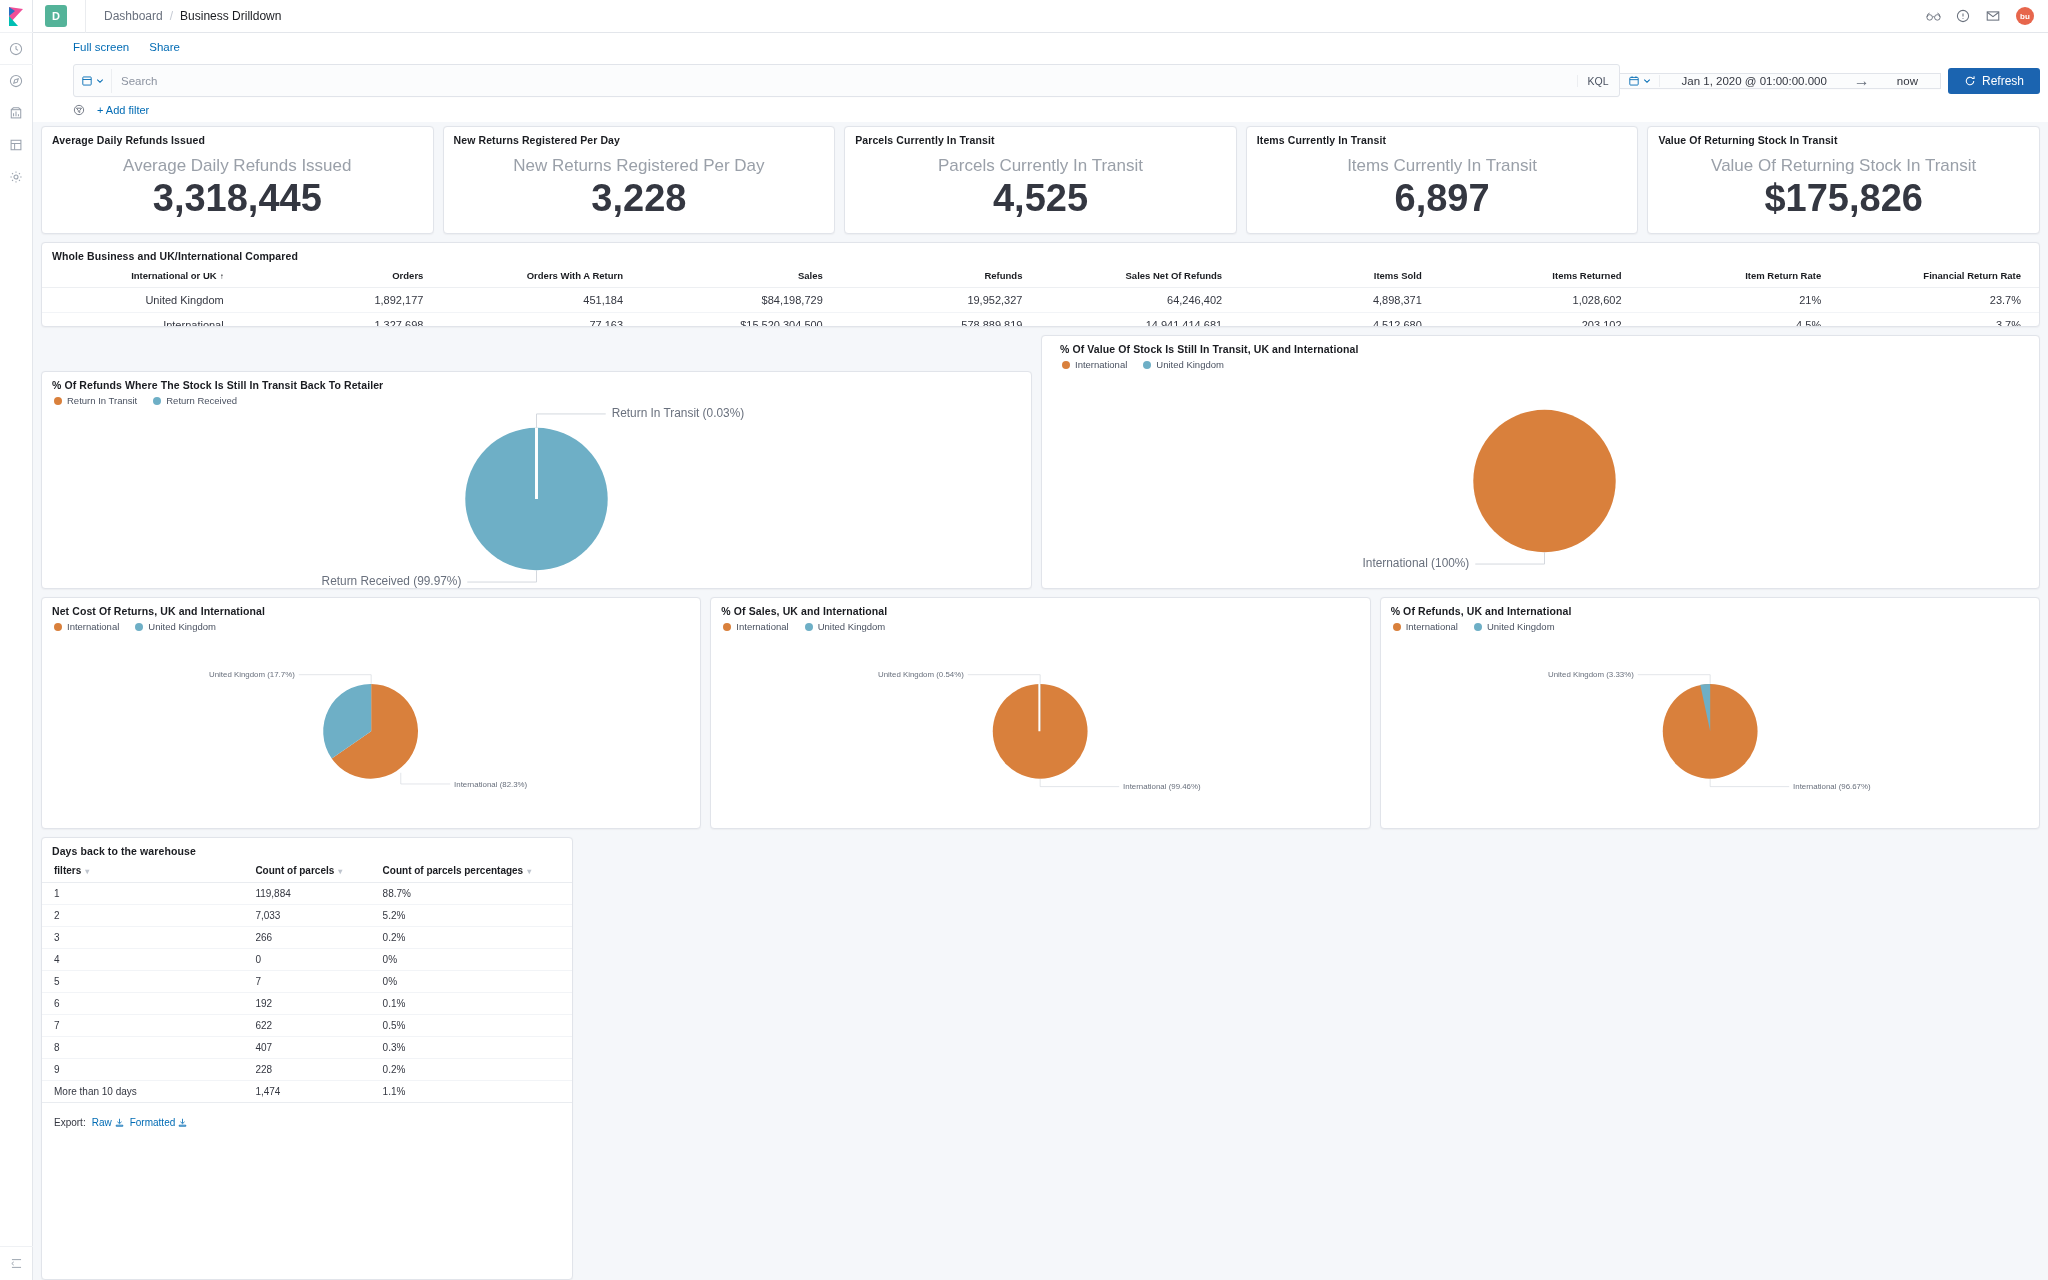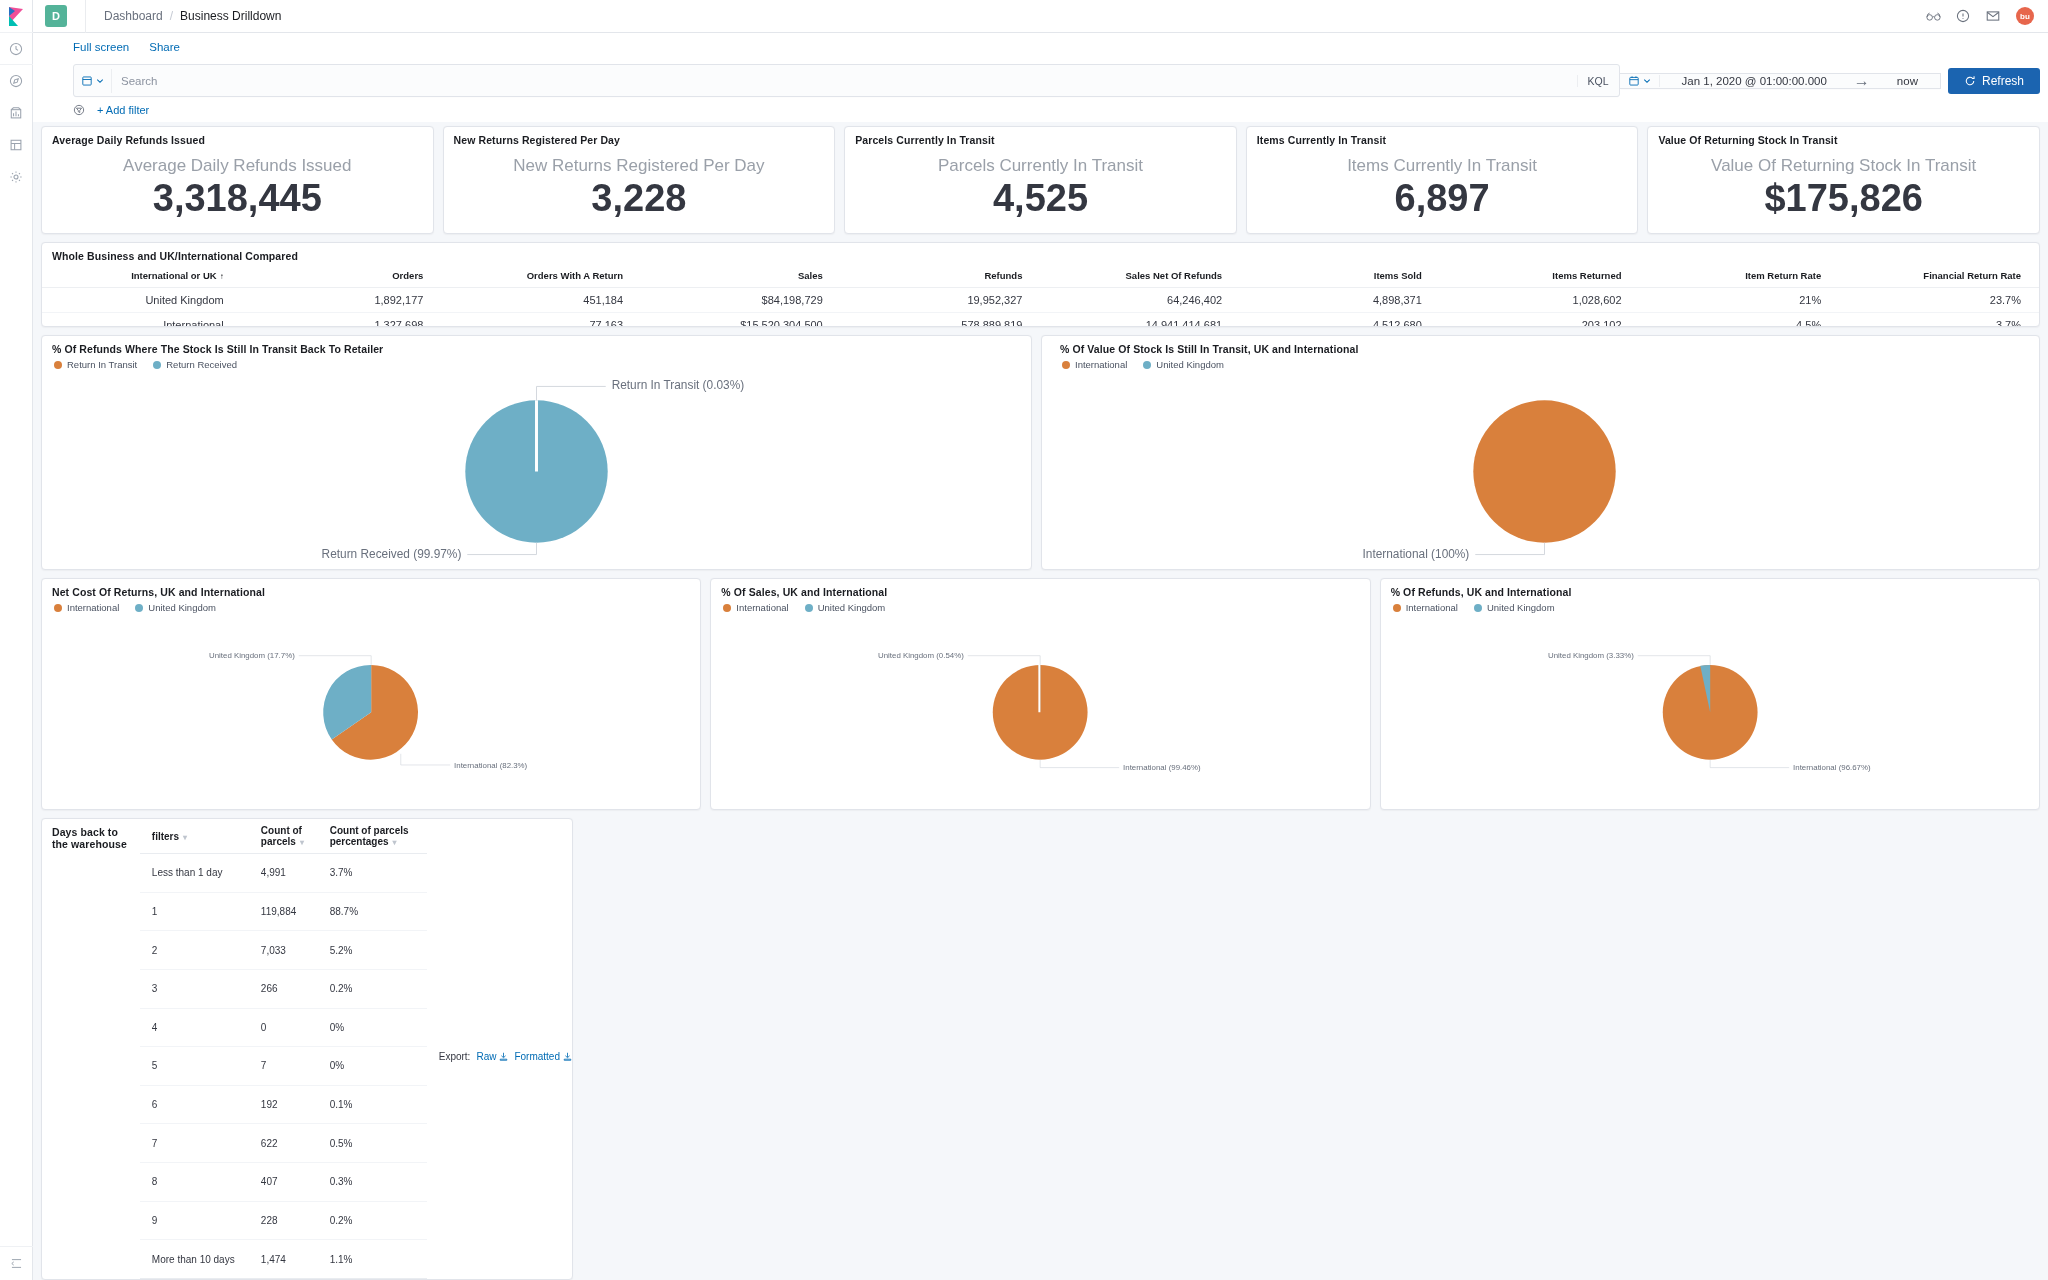--- a/index.html
+++ b/index.html
@@ -169,21 +169,21 @@
   .pie-row-a { display: flex; gap: 9px; flex: 0 0 235px; }
   .pie-row-b { display: flex; gap: 9px; flex: 0 0 232px; }
   .pie-panel { display: flex; flex-direction: column; }
   .legend { display: flex; gap: 16px; padding: 2px 0 0 12px; align-items: center; }
   .legend-item { display: flex; align-items: center; gap: 5px; font-size: 9.5px; color: #4A5261; cursor: pointer; }
   .dot { width: 8px; height: 8px; border-radius: 50%; display: inline-block; }
   .pie-canvas { flex: 1 1 auto; position: relative; }
 
   
   .bottom-row { flex: 1 1 auto; display: flex; gap: 9px; min-height: 0; }
-  .warehouse-panel { width: 532px; flex: 0 0 532px; display: flex; flex-direction: row; }
+  .warehouse-panel { width: 532px; flex: 0 0 532px; display: flex; flex-direction: column; }
   table.wh { width: 100%; border-collapse: collapse; table-layout: fixed; }
   table.wh th {
     font-size: 10px; font-weight: bold; color: #1A1C21; text-align: left;
     padding: 6px 6px 6px 12px; border-bottom: 1px solid #E9ECF0;
   }
   table.wh td {
     font-size: 10px; color: #343741; text-align: left;
     padding: 5px 6px 5px 12px; border-bottom: 1px solid #F2F4F7;
   }
   table.wh tr:last-child td { border-bottom: 1px solid #E9ECF0; }
@@ -417,21 +417,21 @@
               <td>203,102</td>
               <td>4.5%</td>
               <td>3.7%</td>
             </tr>
           </tbody>
         </table>
       </div>
 
       <div class="pie-row-a">
 
-        <div class="panel pie-panel" style="flex:1 1 0;">
+        <div class="panel pie-panel" style="flex:1 1 0;margin-top:36px;">
           <div class="panel-title">% Of Refunds Where The Stock Is Still In Transit Back To Retailer</div>
           <div class="legend">
             <div class="legend-item">
               <span class="dot" style="background:#D9803C"></span>
               <span>Return In Transit</span>
             </div>
             <div class="legend-item">
               <span class="dot" style="background:#6EAFC6"></span>
               <span>Return Received</span>
             </div>
@@ -562,25 +562,20 @@
                 </th>
                 <th style="width:24%">
                   <span>Count of parcels</span><span class="sort-ico">▾</span>
                 </th>
                 <th style="width:38%">
                   <span>Count of parcels percentages</span><span class="sort-ico">▾</span>
                 </th>
               </tr>
             </thead>
             <tbody>
-              <tr>
-                <td>Less than 1 day</td>
-                <td>4,991</td>
-                <td>3.7%</td>
-              </tr>
               <tr>
                 <td>1</td>
                 <td>119,884</td>
                 <td>88.7%</td>
               </tr>
               <tr>
                 <td>2</td>
                 <td>7,033</td>
                 <td>5.2%</td>
               </tr>

